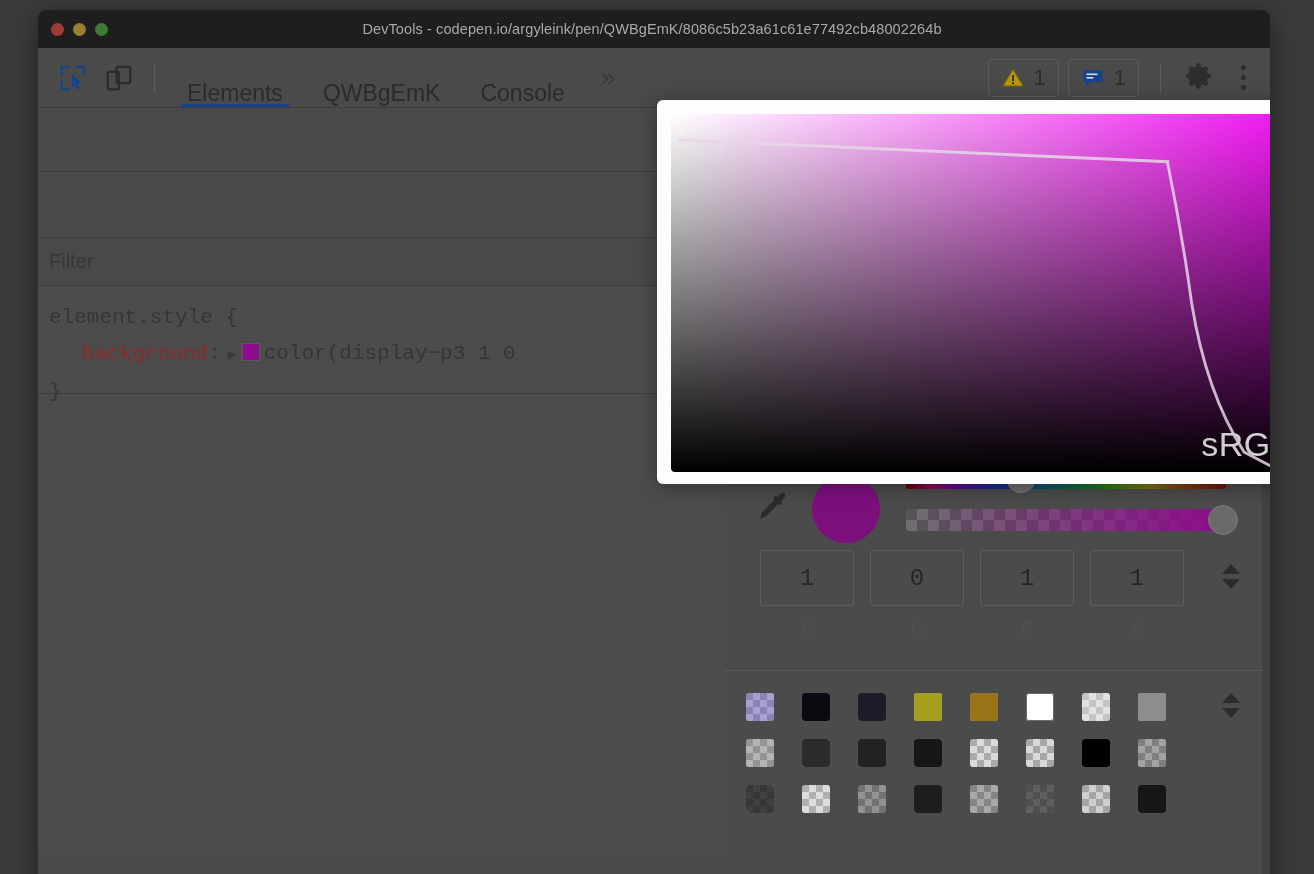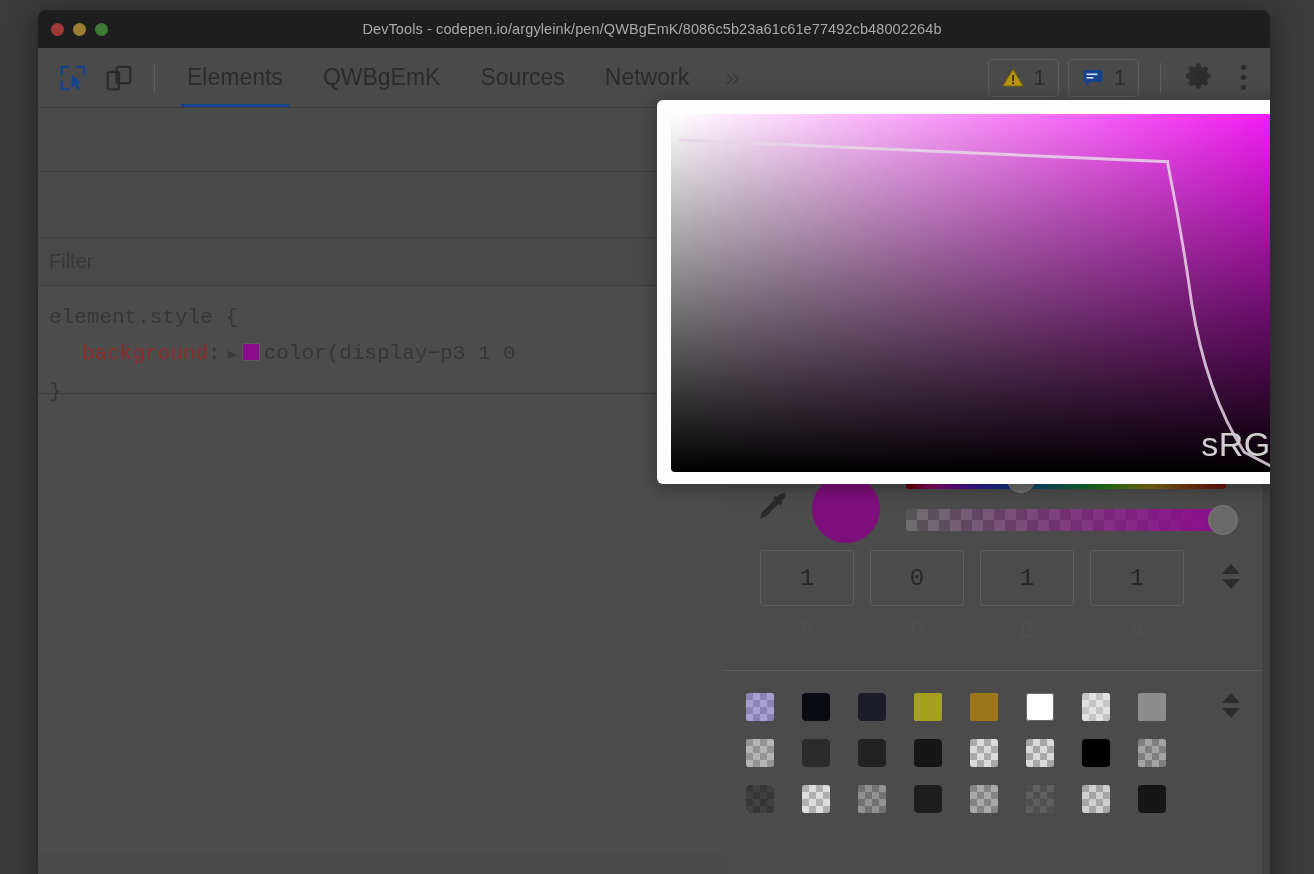--- a/index.html
+++ b/index.html
@@ -48,21 +48,21 @@
   }
   .tool-btn {
     width: 46px; height: 46px;
     display: flex; align-items: center; justify-content: center;
   }
   #inspect-btn { margin-left: 12px; }
   .vdivider { width: 1px; height: 30px; background: #5f5f5f; margin: 0 12px; }
   .tabs { display: flex; align-items: center; height: 100%; }
   .tab {
     font-size: 23px; color: #2b2b2b;
-    padding: 16px 20px; height: 100%;
+    padding: 0 20px; height: 100%;
     display: flex; align-items: flex-end;
     position: relative;
   }
   .tab.active::after {
     content: ""; position: absolute;
     left: 14px; right: 14px; bottom: 0; height: 3px;
     background: #16438c;
   }
   .more-tabs { font-size: 26px; color: #3a3a3a; padding: 0 16px; }
   .right-group {
@@ -283,24 +283,21 @@
     <div class="vdivider"></div>
 
     <div class="tabs">
       <div class="tab active">
         <span>Elements</span>
       </div>
       <div class="tab">
         <span>QWBgEmK</span>
       </div>
       <div class="tab">
-        <span>Sources</span>
-      </div>
-      <div class="tab">
-        <span>Network</span>
+        <span>Console</span>
       </div>
       <div class="more-tabs">»</div>
     </div>
 
     <div class="right-group">
       <div class="counter">
         <svg width="24" height="24" viewBox="0 0 24 24">
           <path d="M12 3.5 22 20H2z" fill="#b8960c" stroke="#7e660a" stroke-width="1"></path>
           <rect x="11.1" y="9" width="1.9" height="6" fill="#3a3003"></rect>
           <rect x="11.1" y="16.2" width="1.9" height="1.9" fill="#3a3003"></rect>

